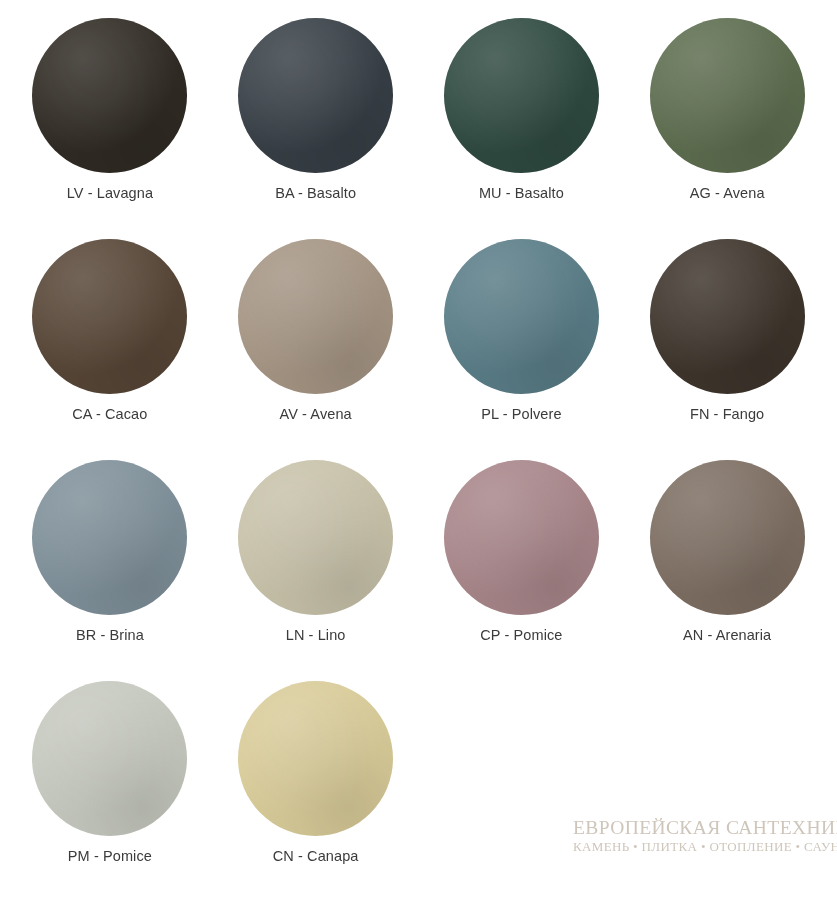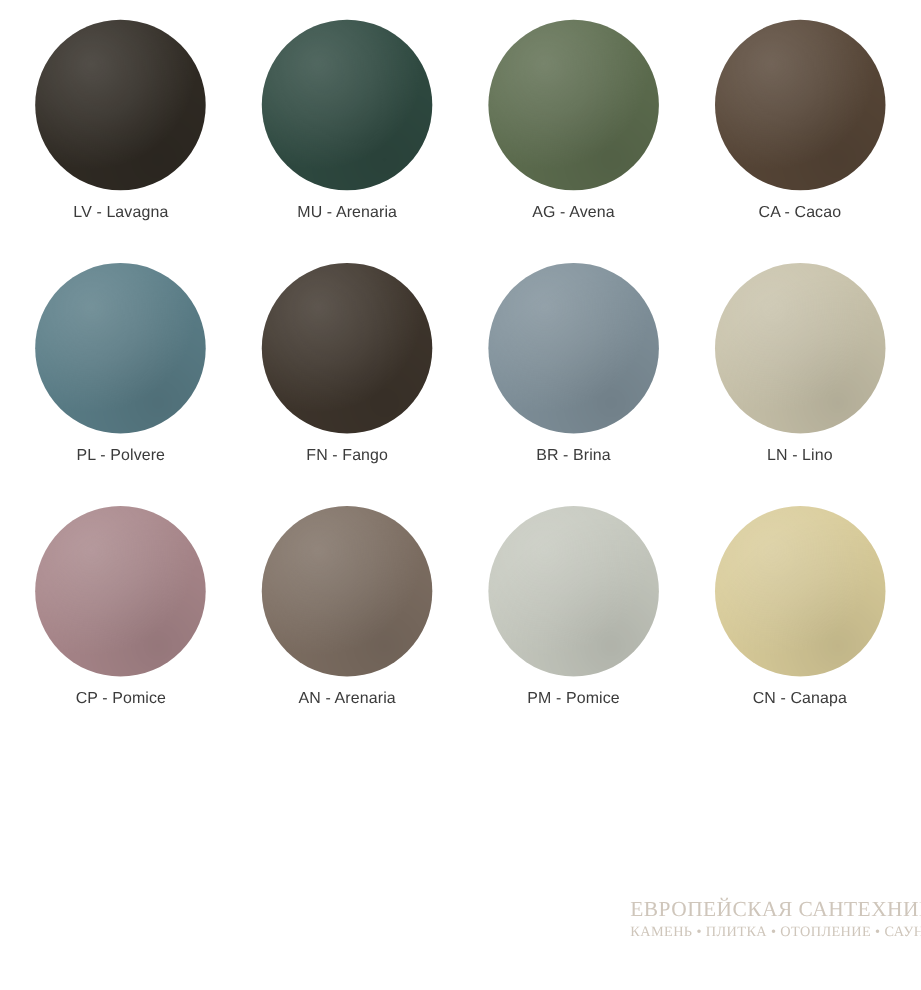--- a/index.html
+++ b/index.html
@@ -104,30 +104,38 @@
 </style>
 </head>
 <body>
 
 <div id="swatch-grid">
     <div class="swatch-cell">
       <div class="swatch-disc" style="background: rgb(48, 43, 36);"></div>
       <div class="swatch-label">LV - Lavagna</div>
     </div>
     <div class="swatch-cell">
+      <div class="swatch-disc" style="background: rgb(55, 63, 70);"></div>
+      <div class="swatch-label">BA - Basalto</div>
+    </div>
+    <div class="swatch-cell">
       <div class="swatch-disc" style="background: rgb(47, 74, 65);"></div>
-      <div class="swatch-label">MU - Arenaria</div>
+      <div class="swatch-label">MU - Basalto</div>
     </div>
     <div class="swatch-cell">
       <div class="swatch-disc" style="background: rgb(93, 109, 79);"></div>
       <div class="swatch-label">AG - Avena</div>
     </div>
     <div class="swatch-cell">
       <div class="swatch-disc" style="background: rgb(87, 70, 55);"></div>
       <div class="swatch-label">CA - Cacao</div>
+    </div>
+    <div class="swatch-cell">
+      <div class="swatch-disc" style="background: rgb(165, 149, 132);"></div>
+      <div class="swatch-label">AV - Avena</div>
     </div>
     <div class="swatch-cell">
       <div class="swatch-disc" style="background: rgb(90, 125, 135);"></div>
       <div class="swatch-label">PL - Polvere</div>
     </div>
     <div class="swatch-cell">
       <div class="swatch-disc" style="background: rgb(62, 53, 44);"></div>
       <div class="swatch-label">FN - Fango</div>
     </div>
     <div class="swatch-cell">

